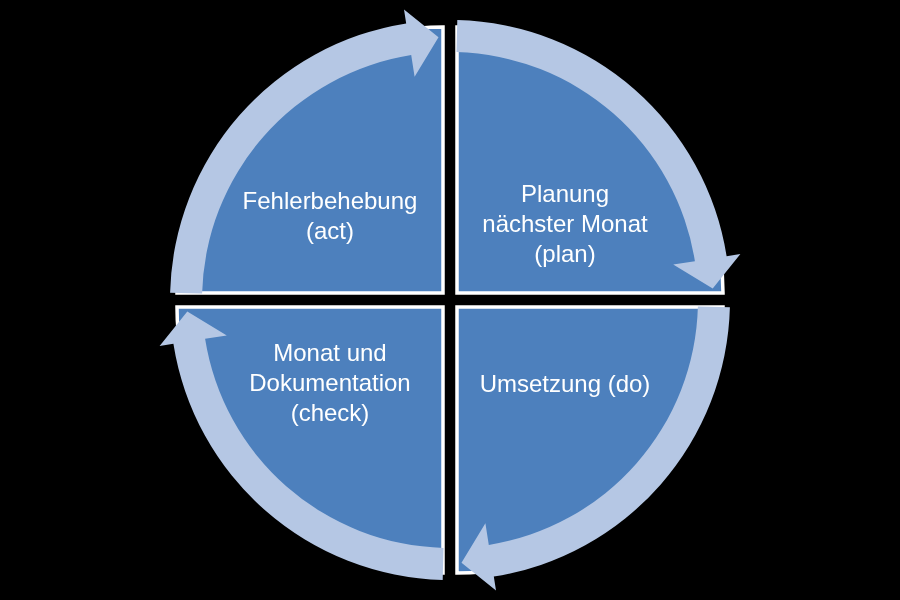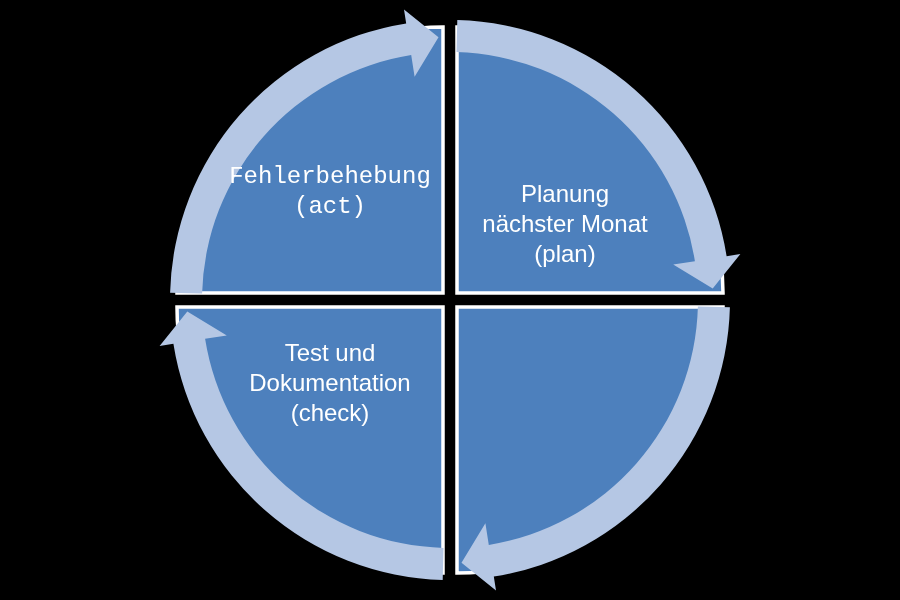--- a/index.html
+++ b/index.html
@@ -52,25 +52,26 @@
     <path class="quad" d="M457,293 L457,27 A266,266 0 0 1 723,293 Z" fill="#4d80bd"></path>
     <path class="quad" d="M457,307 L723,307 A266,266 0 0 1 457,573 Z" fill="#4d80bd"></path>
     <path class="quad" d="M443,307 L443,573 A266,266 0 0 1 177,307 Z" fill="#4d80bd"></path>
 
     <path class="arrow" d="M170.1,292.7 A280,280 0 0 1 406.2,23.4 L404.0,9.6 L438.5,37.3 L414.6,76.8 L411.2,55.1 A248,248 0 0 0 202.1,293.5 Z" fill="#b5c7e4"></path>
     <path class="arrow" d="M457.3,20.1 A280,280 0 0 1 726.6,256.2 L740.4,254.0 L712.7,288.5 L673.2,264.6 L694.9,261.2 A248,248 0 0 0 456.5,52.1 Z" fill="#b5c7e4"></path>
     <path class="arrow" d="M729.9,307.3 A280,280 0 0 1 493.8,576.6 L496.0,590.4 L461.5,562.7 L485.4,523.2 L488.8,544.9 A248,248 0 0 0 697.9,306.5 Z" fill="#b5c7e4"></path>
     <path class="arrow" d="M442.7,579.9 A280,280 0 0 1 173.4,343.8 L159.6,346.0 L187.3,311.5 L226.8,335.4 L205.1,338.8 A248,248 0 0 0 443.5,547.9 Z" fill="#b5c7e4"></path>
   </svg>
 
-  <div class="label" style="left:330px; top:192px;font-family:Liberation Mono, monospace;">Fehlerbehebung
+  <div class="label" style="left:330px; top:216px;">Fehlerbehebung
 (act)</div>
 
   <div class="label" style="left:565px; top:224px;">Planung
 nächster Monat
 (plan)</div>
 
+  <div class="label" style="left:565px; top:384px;">Umsetzung (do)</div>
 
-  <div class="label" style="left:330px; top:383px;">Test und
+  <div class="label" style="left:330px; top:383px;">Monat und
 Dokumentation
 (check)</div>
 
 </div>
 
 </body></html>

